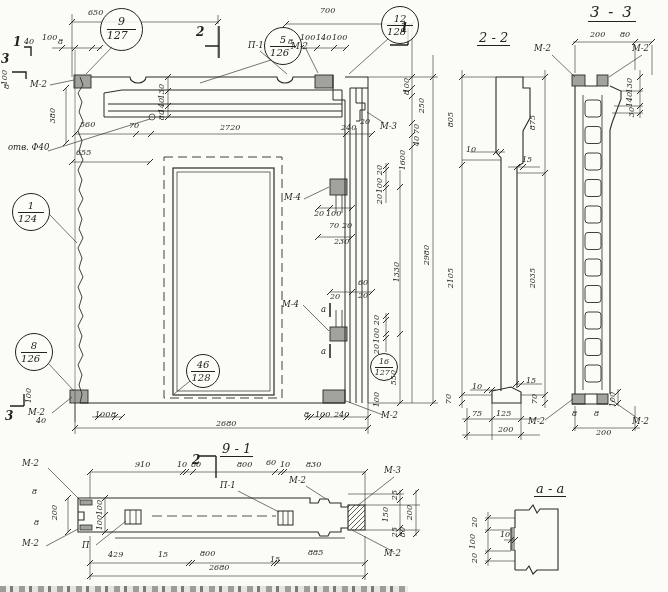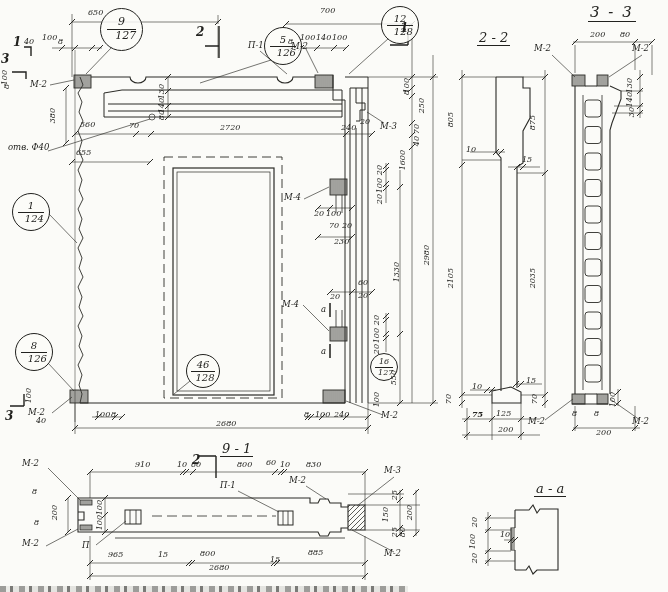--- a/index.html
+++ b/index.html
@@ -14,21 +14,21 @@
   .ttl{position:absolute;font:italic 13px "DejaVu Serif", serif;border-bottom:1.2px solid #22221f;
        padding:0 2px 1px 2px;white-space:nowrap;line-height:1;}
   .ttl-22{left:477px;top:31px;}
   .ttl-33{left:588px;top:5px;font-size:15px;letter-spacing:2px;}
   .ttl-11{left:220px;top:442px;}
   .ttl-aa{left:534px;top:482px;}
   .callout{position:absolute;border:1.3px solid #22221f;border-radius:50%;box-sizing:border-box;
            display:flex;flex-direction:column;align-items:center;justify-content:center;
            font-style:italic;background:rgba(251,251,248,.85);}
   .c-num{border-bottom:1px solid #22221f;width:72%;text-align:center;line-height:1.15;}
-  .c-sheet{width:72%;text-align:right;line-height:1.15;}
+  .c-sheet{width:72%;text-align:left;line-height:1.15;}
   .scan-strip{position:absolute;left:0;top:586px;width:408px;height:6px;opacity:.75;
     background:repeating-linear-gradient(90deg,#7d7d7a 0 6px,#e6e6e2 6px 10px,#4f4f4c 10px 13px,#dcdcd8 13px 19px);}
 </style>
 </head>
 <body>
 
 <div class="stage">
 
 <svg width="668" height="592" viewBox="0 0 668 592">
   <defs>
@@ -311,37 +311,37 @@
         <div class="t" style="left: 32px; top: 488px;">8</div>
         <div class="t" style="left: 34px; top: 519px;">8</div>
         <div class="t rot" style="left: 51px; top: 505px;">200</div>
         <div class="t rot" style="left: 96px; top: 500px;">100</div>
         <div class="t rot" style="left: 96px; top: 515px;">100</div>
         <div class="t rot" style="left: 391px; top: 490px;">25</div>
         <div class="t rot" style="left: 382px; top: 507px;">150</div>
         <div class="t rot" style="left: 391px; top: 527px;">25</div>
         <div class="t rot" style="left: 406px; top: 505px;">200</div>
         <div class="t rot" style="left: 399px; top: 527px;">80</div>
-        <div class="t" style="left: 108px; top: 551px;">965</div>
+        <div class="t" style="left: 108px; top: 551px;">429</div>
         <div class="t" style="left: 158px; top: 551px;">15</div>
         <div class="t" style="left: 200px; top: 550px;">800</div>
         <div class="t" style="left: 270px; top: 556px;">15</div>
         <div class="t" style="left: 308px; top: 549px;">885</div>
         <div class="t" style="left: 209px; top: 564px;">2680</div>
         <div class="t rot" style="left: 447px; top: 112px;">805</div>
         <div class="t rot" style="left: 447px; top: 268px;">2105</div>
         <div class="t rot" style="left: 445px; top: 394px;">70</div>
         <div class="t" style="left: 466px; top: 146px;">10</div>
         <div class="t" style="left: 522px; top: 156px;">15</div>
         <div class="t rot" style="left: 529px; top: 115px;">875</div>
         <div class="t rot" style="left: 529px; top: 268px;">2035</div>
         <div class="t" style="left: 472px; top: 383px;">10</div>
         <div class="t" style="left: 526px; top: 377px;">15</div>
         <div class="t rot" style="left: 531px; top: 394px;">70</div>
-        <div class="t" style="left: 472px; top: 410px; font-weight: bold;">75</div>
+        <div class="t" style="left: 472px; top: 410px;">75</div>
         <div class="t" style="left: 496px; top: 410px;">125</div>
         <div class="t" style="left: 498px; top: 426px;">200</div>
         <div class="t" style="left: 590px; top: 31px;">200</div>
         <div class="t" style="left: 620px; top: 31px;">80</div>
         <div class="t rot" style="left: 626px; top: 78px;">130</div>
         <div class="t rot" style="left: 626px; top: 92px;">140</div>
         <div class="t rot" style="left: 628px; top: 107px;">30</div>
         <div class="t" style="left: 572px; top: 410px;">8</div>
         <div class="t" style="left: 594px; top: 410px;">8</div>
         <div class="t rot" style="left: 609px; top: 392px;">100</div>

